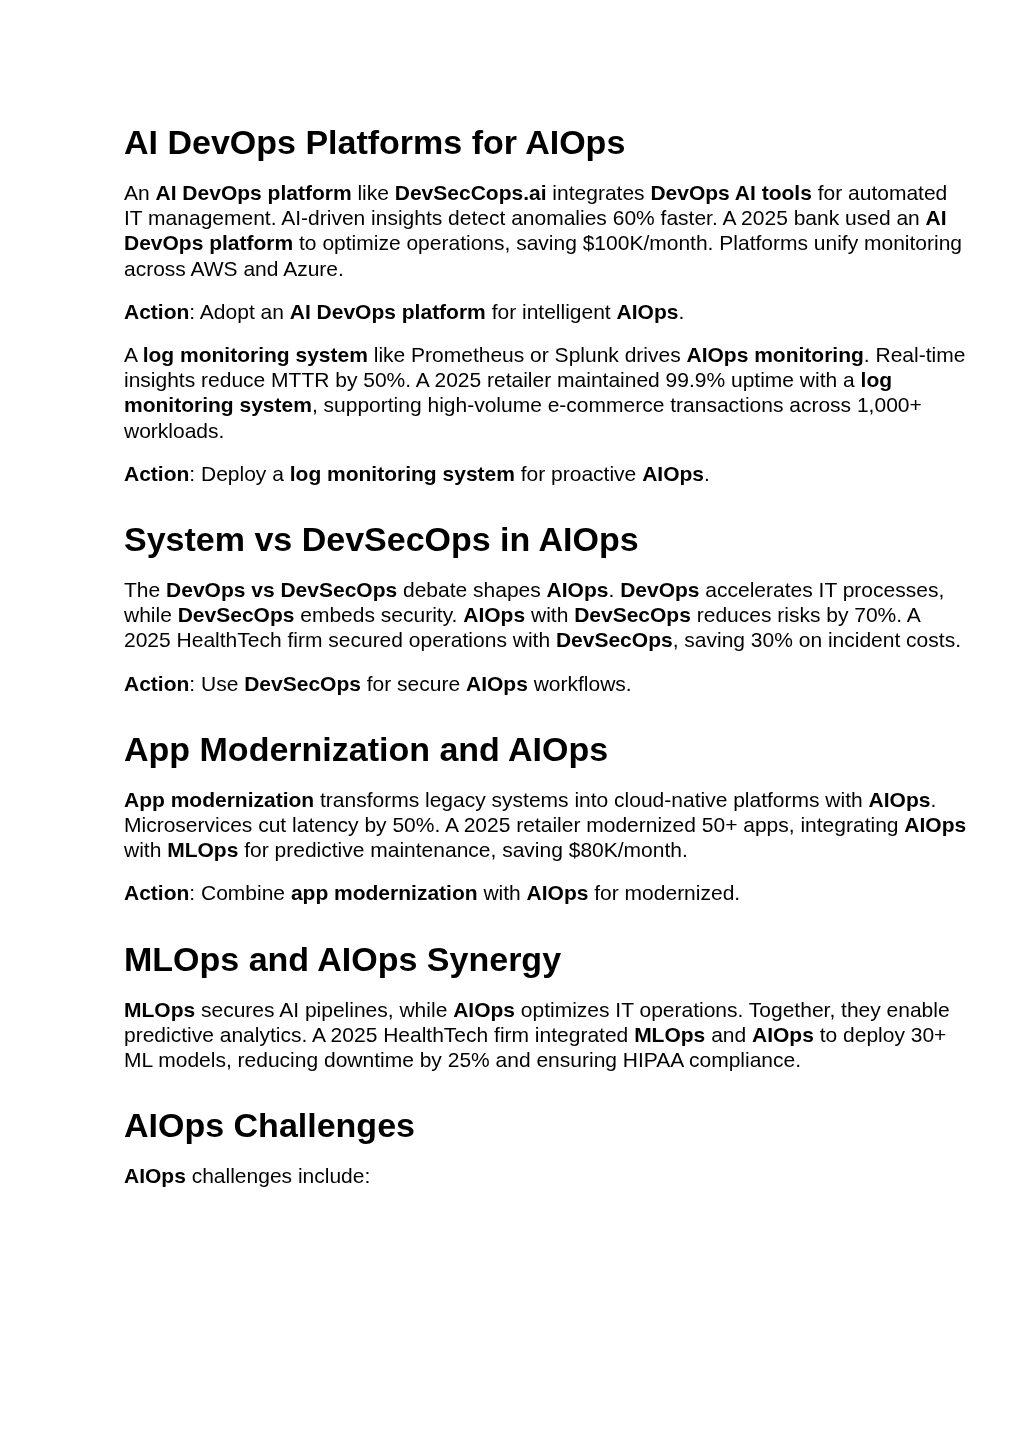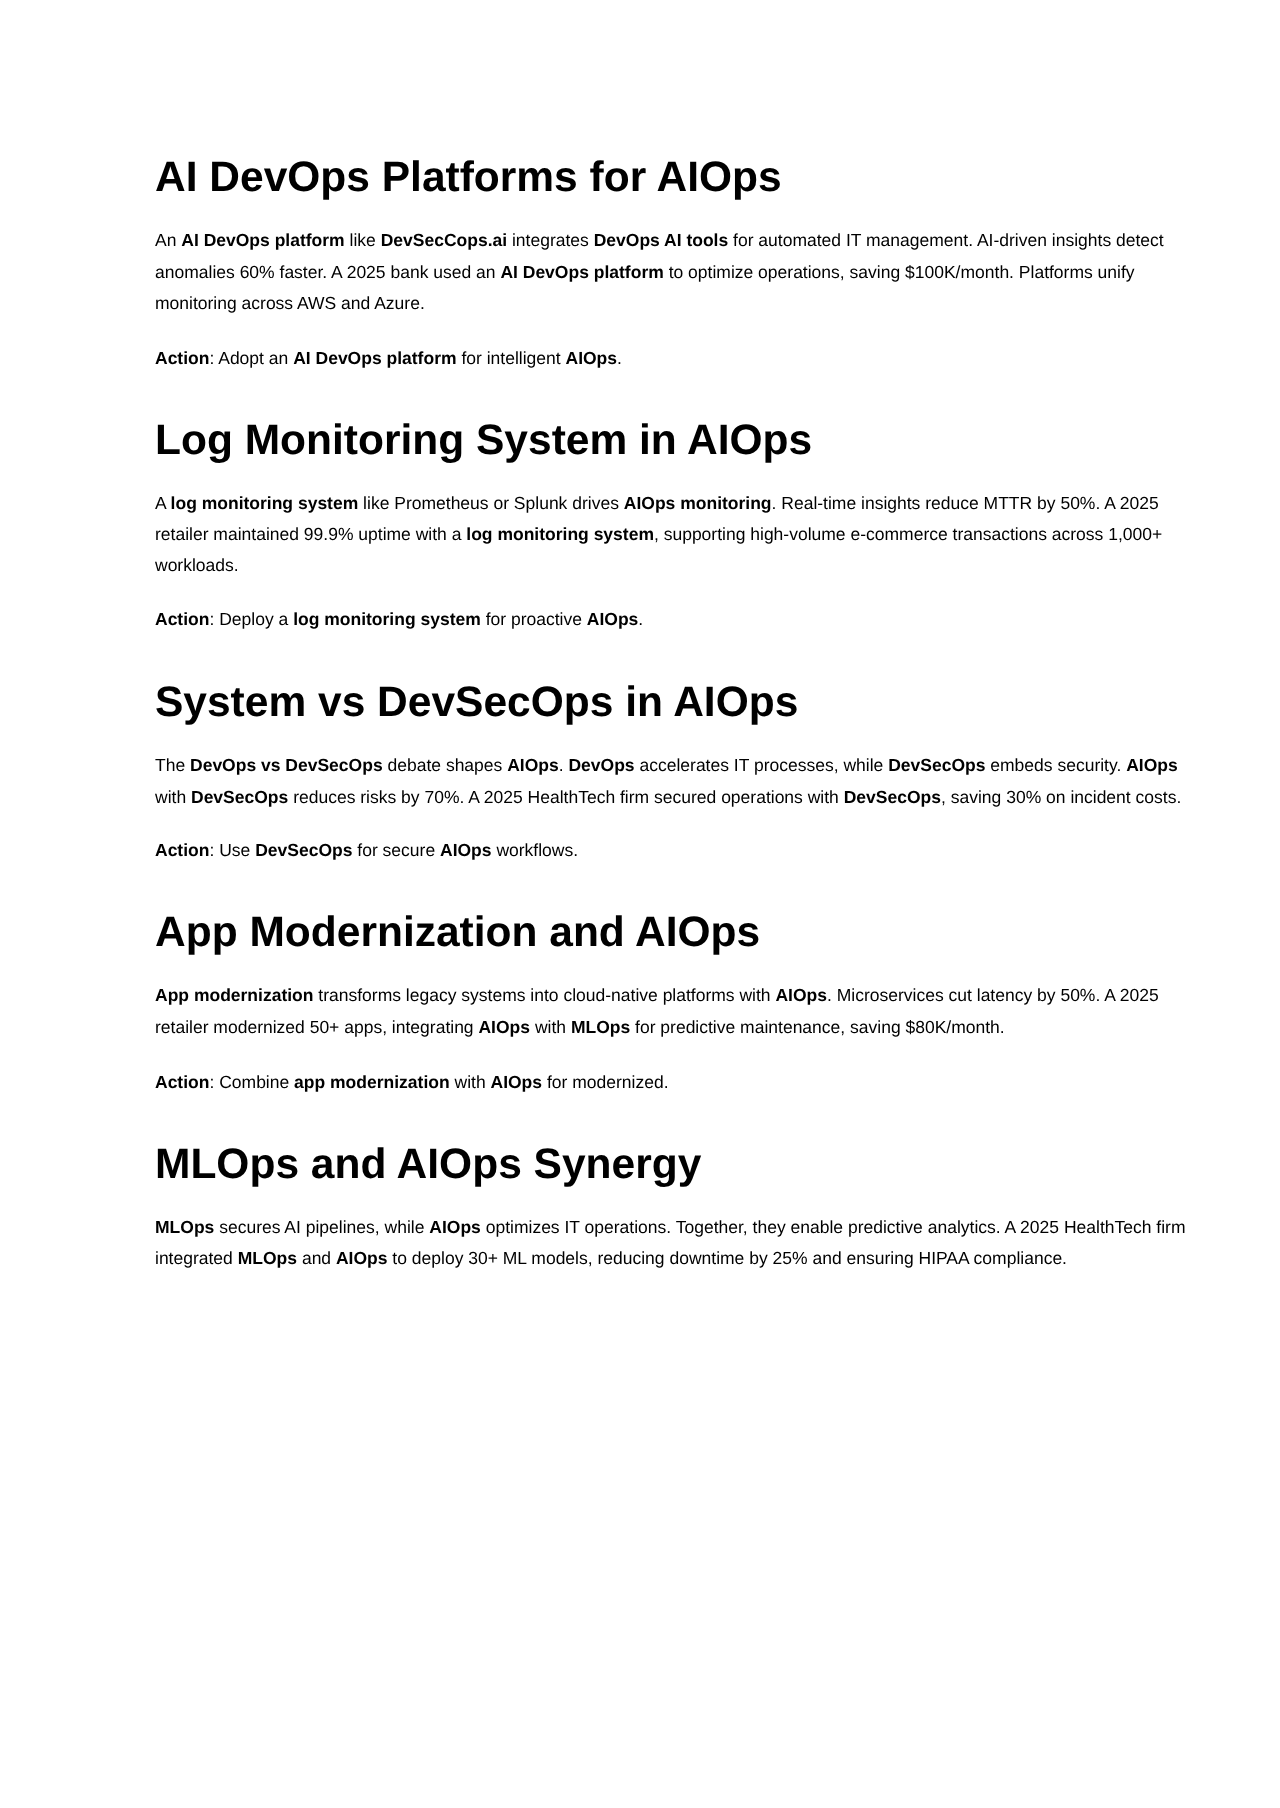--- a/index.html
+++ b/index.html
@@ -24,42 +24,41 @@
   .section-heading {
     font-size: 34px;
     line-height: 39px;
     font-weight: 700;
     margin: 34px 0 18px 0;
   }
   .section:first-child .section-heading {
     margin-top: 0;
   }
   .body-text {
-    font-size: 14px;
+    font-size: 21px;
     line-height: 25.2px;
     font-weight: 400;
     margin: 0 0 18px 0;
   }
   .body-text b {
     font-weight: 700;
   }
 </style>
 </head>
 <body>
 
 <div class="page">
   <div id="doc-body">
   <section class="section">
     <h2 class="section-heading">AI DevOps Platforms for AIOps</h2>
     <p class="body-text"><span>An </span><b>AI DevOps platform</b><span> like </span><b>DevSecCops.ai</b><span> integrates </span><b>DevOps AI tools</b><span> for automated IT management. AI-driven insights detect anomalies 60% faster. A 2025 bank used an </span><b>AI DevOps platform</b><span> to optimize operations, saving $100K/month. Platforms unify monitoring across AWS and Azure.</span></p>
     <p class="body-text"><b>Action</b><span>: Adopt an </span><b>AI DevOps platform</b><span> for intelligent </span><b>AIOps</b><span>.</span></p>
   </section>
 
   <section class="section">
-    <h2 class="section-heading">Log Monitoring System in AIOps</h2>
     <p class="body-text"><span>A </span><b>log monitoring system</b><span> like Prometheus or Splunk drives </span><b>AIOps monitoring</b><span>. Real-time insights reduce MTTR by 50%. A 2025 retailer maintained 99.9% uptime with a </span><b>log monitoring system</b><span>, supporting high-volume e-commerce transactions across 1,000+ workloads.</span></p>
     <p class="body-text"><b>Action</b><span>: Deploy a </span><b>log monitoring system</b><span> for proactive </span><b>AIOps</b><span>.</span></p>
   </section>
 
   <section class="section">
     <h2 class="section-heading">System vs DevSecOps in AIOps</h2>
     <p class="body-text"><span>The </span><b>DevOps vs DevSecOps</b><span> debate shapes </span><b>AIOps</b><span>. </span><b>DevOps</b><span> accelerates IT processes, while </span><b>DevSecOps</b><span> embeds security. </span><b>AIOps</b><span> with </span><b>DevSecOps</b><span> reduces risks by 70%. A 2025 HealthTech firm secured operations with </span><b>DevSecOps</b><span>, saving 30% on incident costs.</span></p>
     <p class="body-text"><b>Action</b><span>: Use </span><b>DevSecOps</b><span> for secure </span><b>AIOps</b><span> workflows.</span></p>
   </section>
 
@@ -67,14 +66,19 @@
     <h2 class="section-heading">App Modernization and AIOps</h2>
     <p class="body-text"><b>App modernization</b><span> transforms legacy systems into cloud-native platforms with </span><b>AIOps</b><span>. Microservices cut latency by 50%. A 2025 retailer modernized 50+ apps, integrating </span><b>AIOps</b><span> with </span><b>MLOps</b><span> for predictive maintenance, saving $80K/month.</span></p>
     <p class="body-text"><b>Action</b><span>: Combine </span><b>app modernization</b><span> with </span><b>AIOps</b><span> for modernized.</span></p>
   </section>
 
   <section class="section">
     <h2 class="section-heading">MLOps and AIOps Synergy</h2>
     <p class="body-text"><b>MLOps</b><span> secures AI pipelines, while </span><b>AIOps</b><span> optimizes IT operations. Together, they enable predictive analytics. A 2025 HealthTech firm integrated </span><b>MLOps</b><span> and </span><b>AIOps</b><span> to deploy 30+ ML models, reducing downtime by 25% and ensuring HIPAA compliance.</span></p>
   </section>
 
+  <section class="section">
+    <h2 class="section-heading">AIOps Challenges</h2>
+    <p class="body-text"><b>AIOps</b><span> challenges include:</span></p>
+
+  </section>
 </div>
 </div>
 
 </body></html>

